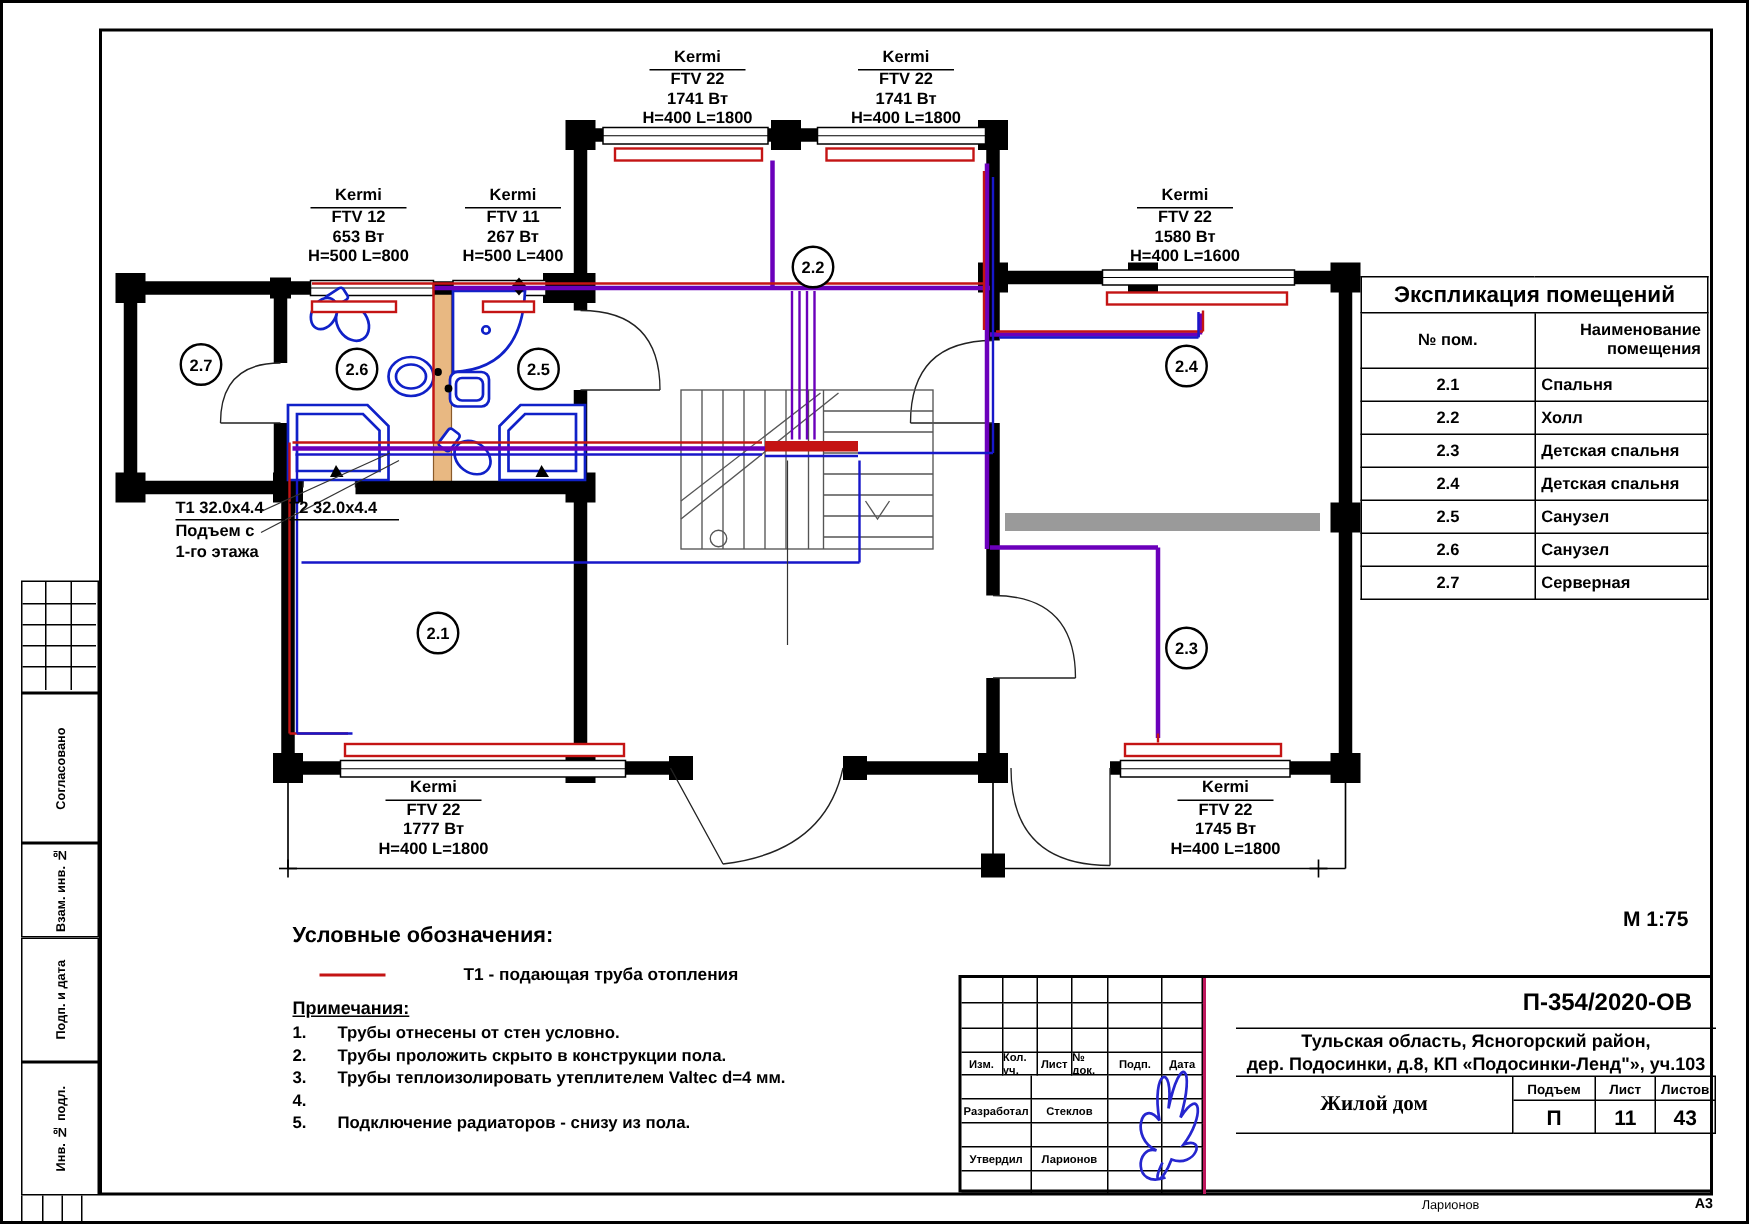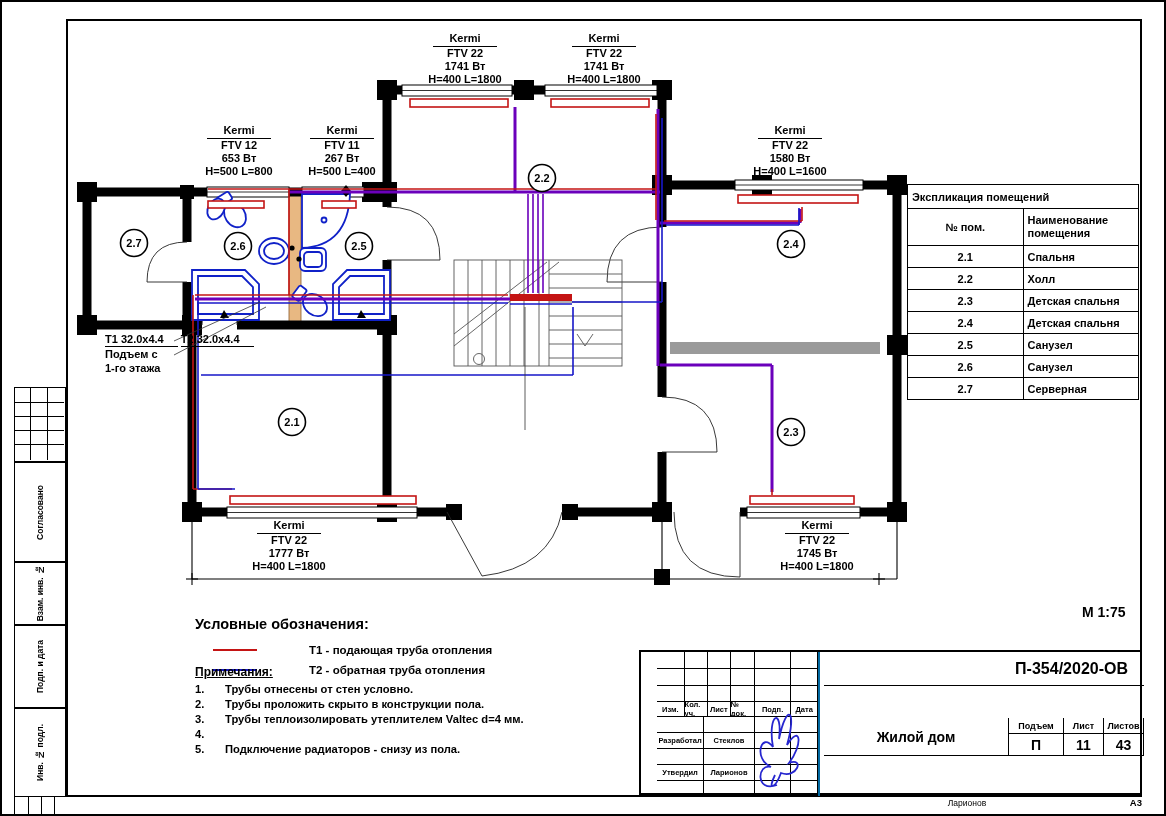--- a/index.html
+++ b/index.html
@@ -5,54 +5,54 @@
   html,body{margin:0;padding:0;background:#fff;}
   .page{position:relative;width:1166px;height:816px;background:#fff;border:2px solid #000;
         box-sizing:border-box;font-family:"Liberation Sans",sans-serif;color:#000;overflow:hidden;}
   .abs{position:absolute;}
   .frame{left:64px;top:17px;width:1076px;height:778px;border:2px solid #000;box-sizing:border-box;}
   svg{display:block;}
   
   .radlabel{width:130px;text-align:center;font-size:11px;font-weight:bold;line-height:13px;}
   .radlabel .rl-brand{display:inline-block;border-bottom:1.2px solid #000;padding:0 16px 1px 16px;}
   
-  .riser{font-size:11px;font-weight:bold;line-height:14px;}
+  .riser{font-size:11px;font-weight:bold;line-height:14px;margin-left:12px;}
   .riser .u{display:inline-block;border-bottom:1px solid #000;padding-right:14px;}
   .manifold{width:195px;font-size:11px;font-weight:bold;line-height:14px;}
   .scale{font-size:14px;font-weight:bold;}
   
   .expl{border-collapse:collapse;table-layout:fixed;width:232px;}
   .expl td,.expl th{border:1.5px solid #000;font-size:11px;font-weight:bold;padding:0 4px;}
-  .expl .ttl{height:23px;font-size:11px;}
-  .expl .hdr{height:36px;text-align:left;line-height:13px;}
+  .expl .ttl{height:23px;text-align:center;font-size:15px;}
+  .expl .hdr{height:36px;text-align:right;line-height:13px;}
   .expl .num{width:58px;text-align:center;height:21px;}
   .expl .nm{text-align:left;}
   
   .leg-title{font-size:14.5px;font-weight:bold;}
   .leg-row{display:flex;align-items:center;height:20px;gap:40px;}
   .leg-line{width:44px;height:0;margin:0 12px 0 18px;}
   .leg-line.t1{border-top:2px solid #c41414;}
   .leg-line.t2{border-top:2px solid #1717c9;}
   .leg-label{font-size:11.5px;font-weight:bold;}
   .notes-title{font-size:12px;font-weight:bold;text-decoration:underline;margin-bottom:3px;}
   .note-row{display:flex;font-size:11.2px;font-weight:bold;line-height:15px;}
   .note-n{width:30px;flex:none;}
   
   .tb{left:637px;top:648px;width:503px;height:145px;border:2px solid #000;box-sizing:border-box;}
   .tb .cell{position:absolute;box-sizing:border-box;}
-  .tb-grid{position:absolute;left:0;top:0;width:163px;border-right:2px solid #0369a1;box-sizing:border-box;margin-left:16px;}
+  .tb-grid{position:absolute;left:0;top:0;width:163px;border-right:2px solid #be185d;box-sizing:border-box;}
   .tb-row{display:flex;box-sizing:border-box;}
   .tb-row>div{border-right:1px solid #000;border-bottom:1px solid #000;box-sizing:border-box;
               font-size:7.5px;font-weight:bold;display:flex;align-items:center;justify-content:center;overflow:hidden;}
   .docnum{left:183px;top:0;width:320px;height:34px;border-bottom:1.4px solid #000;display:flex;align-items:center;
           justify-content:flex-end;padding-right:16px;font-size:16px;font-weight:bold;}
   .addr{left:183px;top:34px;width:320px;height:32px;border-bottom:1.4px solid #000;text-align:center;
         font-size:12px;font-weight:bold;line-height:15px;padding-top:1px;}
   .objcell{left:183px;top:66px;width:185px;height:38px;border-right:1.4px solid #000;border-bottom:1.4px solid #000;
-           display:flex;align-items:center;justify-content:center;font-size:14px;font-weight:bold;}
+           display:flex;align-items:center;justify-content:center;font-size:14px;font-weight:bold;font-family:Liberation Serif, serif;}
   .stagehdr{left:368px;top:66px;width:135px;height:16px;display:flex;}
   .stagehdr>div{border-right:1px solid #000;border-bottom:1px solid #000;box-sizing:border-box;font-size:9px;
                 font-weight:bold;display:flex;align-items:center;justify-content:center;}
   .stageval{left:368px;top:82px;width:135px;height:22px;display:flex;}
   .stageval>div{border-right:1px solid #000;border-bottom:1.4px solid #000;box-sizing:border-box;font-size:14px;
                 font-weight:bold;display:flex;align-items:center;justify-content:center;}
   .drawname{left:183px;top:104px;width:185px;height:41px;border-right:1.4px solid #000;display:flex;flex-direction:column;
             align-items:center;justify-content:center;font-size:13px;font-weight:bold;line-height:16px;}
   .logocell{left:368px;top:104px;width:135px;height:41px;display:flex;flex-direction:column;align-items:center;justify-content:center;}
   .logo-main{font-size:21px;font-weight:bold;letter-spacing:1px;line-height:20px;}
@@ -389,24 +389,20 @@
   </tbody>
     </table>
 
   <div class="abs" style="left:193px;top:614px">
     <div class="leg-title">Условные обозначения:</div>
     <div style="height:8px"></div>
     <div class="leg-row">
       <span class="leg-line t1"></span>
       <span class="leg-label">Т1 - подающая труба отопления</span>
     </div>
-    <div class="leg-row">
-      <span class="leg-line t2"></span>
-      <span class="leg-label">Т2 - обратная труба отопления</span>
-    </div>
   </div>
   <div class="abs" style="left:193px;top:663px;width:360px">
     <div class="notes-title">Примечания:</div>
     <div class="note-row">
         <span class="note-n">1.</span>
         <span>Трубы отнесены от стен условно.</span>
       </div>
     <div class="note-row">
         <span class="note-n">2.</span>
         <span>Трубы проложить скрыто в конструкции пола.</span>
@@ -485,20 +481,24 @@
       </div>
       <div class="tb-row" style="height:15px">
           <div style="width:53px"></div>
           <div style="width:57px"></div>
           <div style="width:41px"></div>
           <div style="width:30px"></div>
         </div>
     </div>
 
     <div class="cell docnum">П-354/2020-ОВ</div>
+    <div class="cell addr">
+      <div>Тульская область, Ясногорский район,</div>
+      <div>дер. Подосинки, д.8, КП «Подосинки-Ленд"», уч.103</div>
+    </div>
     <div class="cell objcell">Жилой дом</div>
     <div class="cell stagehdr">
       <div style="width:55px">Подъем</div>
       <div style="width:40px">Лист</div>
       <div style="width:40px">Листов</div>
     </div>
     <div class="cell stageval">
       <div style="width:55px">П</div>
       <div style="width:40px">11</div>
       <div style="width:40px">43</div>

